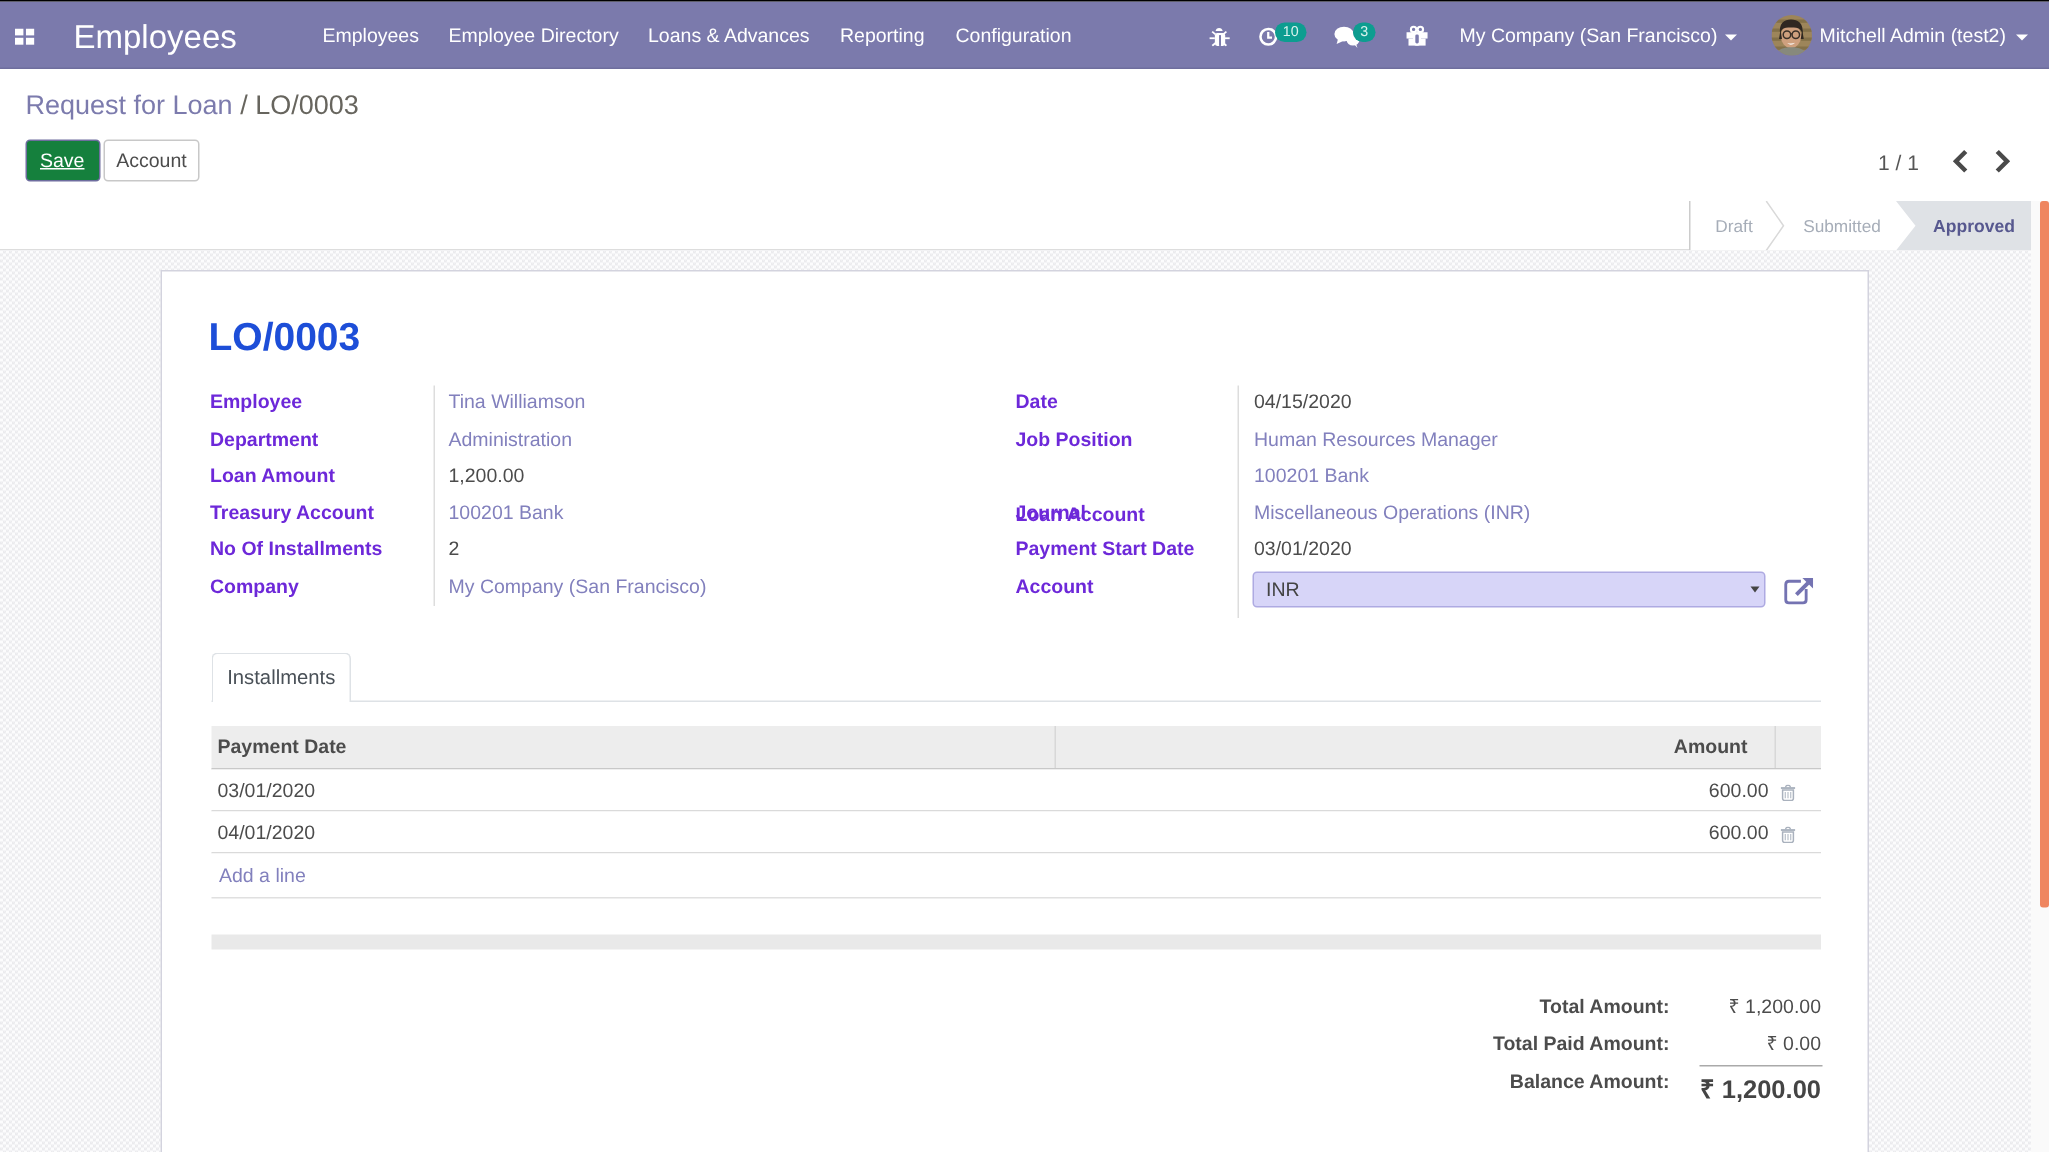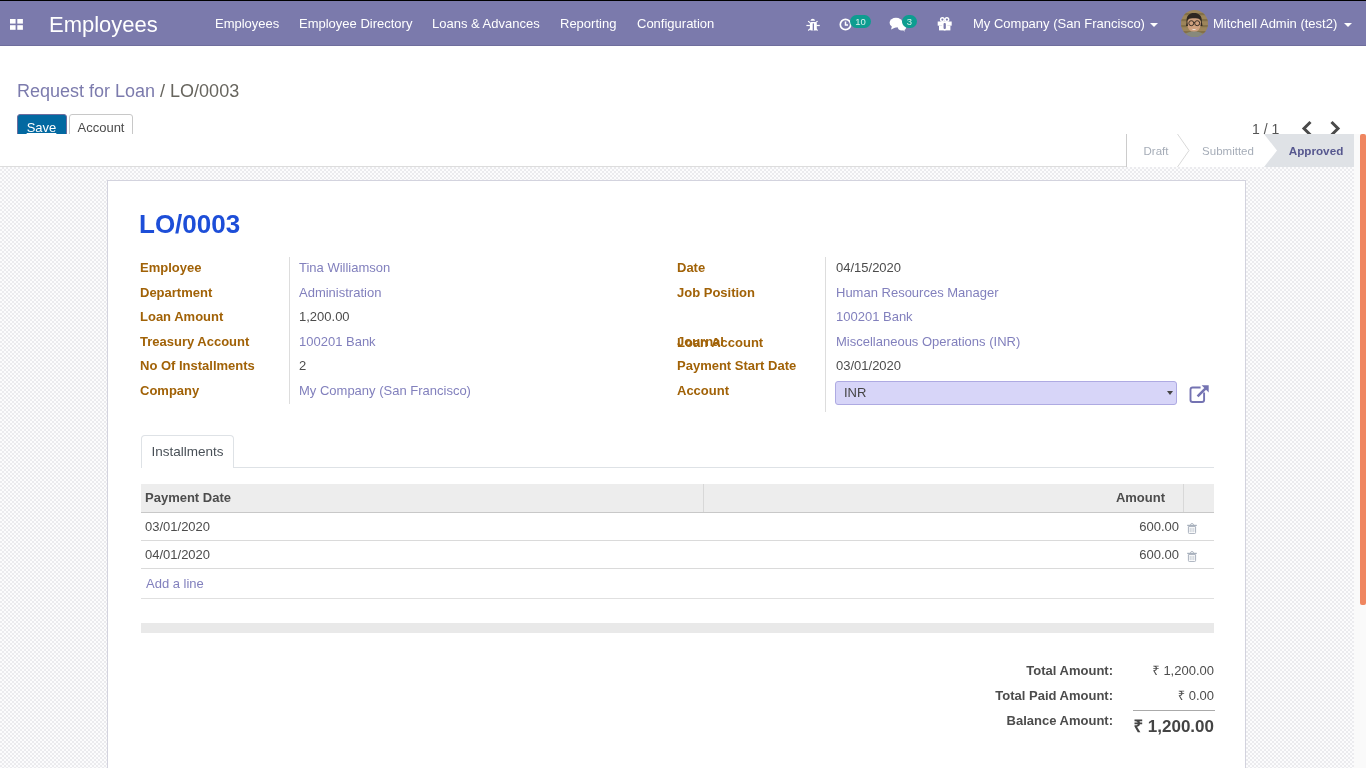--- a/index.html
+++ b/index.html
@@ -12,44 +12,44 @@
   #topline { position:absolute; top:0; left:0; width:1366px; height:1px; background:#000; z-index:50; }
   #navbar { position:absolute; top:1px; left:0; width:1366px; height:45px; background:#7b7aac; border-bottom:1px solid #6f6e9d; z-index:40; }
   #navbar .it { position:absolute; color:#fff; white-space:nowrap; }
   #brand { left:49px; top:11px; font-size:22px; }
   .menuitem { top:15px; font-size:13px; }
 
   
   .badge { position:absolute; background:#0d9d90; color:#d9f2ec; border-radius:7px; font-size:9.5px; text-align:center; line-height:13px; height:13px; z-index:5; }
 
   
-  #cp { position:absolute; top:46px; left:0; width:1366px; height:112px; background:#fff; border-bottom:3px solid #15803d;margin-top:21px; }
+  #cp { position:absolute; top:46px; left:0; width:1366px; height:112px; background:#fff; border-bottom:3px solid #15803d; }
   #breadcrumb { position:absolute; left:17px; top:14px; font-size:18px; color:#67655e; }
   #breadcrumb a { color:#7c7bad; text-decoration:none; }
   .btn { position:absolute; top:46.5px; height:28px; border-radius:3px; font-size:13px; font-family:"Liberation Sans",sans-serif; }
-  #btn-save { left:16.5px; width:50px; background:#0369a1; border:1px solid #6e6d9e; color:#fff;text-decoration:underline; }
+  #btn-save { left:16.5px; width:50px; background:#15803d; border:1px solid #6e6d9e; color:#fff;text-decoration:underline; }
   #btn-discard { left:69px; width:64px; background:#fff; border:1px solid #c8c8c8; color:#4c4c4c; }
   #pager { position:absolute; left:1252px; top:54px; font-size:14px; color:#555; }
 
   
   #statusbar { position:absolute; top:134px; left:0; width:1366px; height:33px; background:#fff; border-bottom:1px solid #ddd; }
 
   
   #content { position:absolute; top:167px; left:0; width:1366px; height:601px;
     background-color:#fcfcfd;
     background-image:
       linear-gradient(45deg,#ebebee 25%,transparent 25%,transparent 75%,#ebebee 75%),
       linear-gradient(45deg,#ebebee 25%,transparent 25%,transparent 75%,#ebebee 75%);
     background-size:4px 4px;
     background-position:0 0,2px 2px;
   }
   #sheet { position:absolute; left:107px; top:13px; width:1139px; height:600px; background:#fff; border:1px solid #d3d3de; }
   #title { position:absolute; left:31px; top:28px; font-size:26px; font-weight:bold; color:#1d4ed8; line-height:30px; }
 
-  .lbl { position:absolute; font-weight:bold; color:#a16207; height:16px; line-height:16px; white-space:nowrap;text-align:center; }
+  .lbl { position:absolute; font-weight:bold; color:#6d28d9; height:16px; line-height:16px; white-space:nowrap;text-align:center; }
   .val { position:absolute; color:#4c4c4c; height:16px; line-height:16px; white-space:nowrap; }
   .val a, a.vlink { color:#8280bd; text-decoration:none; }
   .vsep { position:absolute; width:1px; background:#ddd; }
 
   #currency-select { position:absolute; left:727px; top:200px; width:342px; height:24px; background:#d7d5f8; border:1px solid #aeaae2; border-radius:3px; line-height:22px; padding-left:8px; color:#444; }
   #currency-caret { position:absolute; left:1059px; top:210px; width:0; height:0; border-left:3.5px solid transparent; border-right:3.5px solid transparent; border-top:4px solid #444; }
 
   
   #tab { position:absolute; left:33px; top:254px; width:93px; height:33px; background:#fff; border:1px solid #dee2e6; border-bottom:none; border-radius:4px 4px 0 0; text-align:center; line-height:31px; color:#495057; font-size:13.5px; z-index:2; }
   #tabline { position:absolute; left:33px; top:286px; width:1073px; height:1px; background:#dee2e6; }

